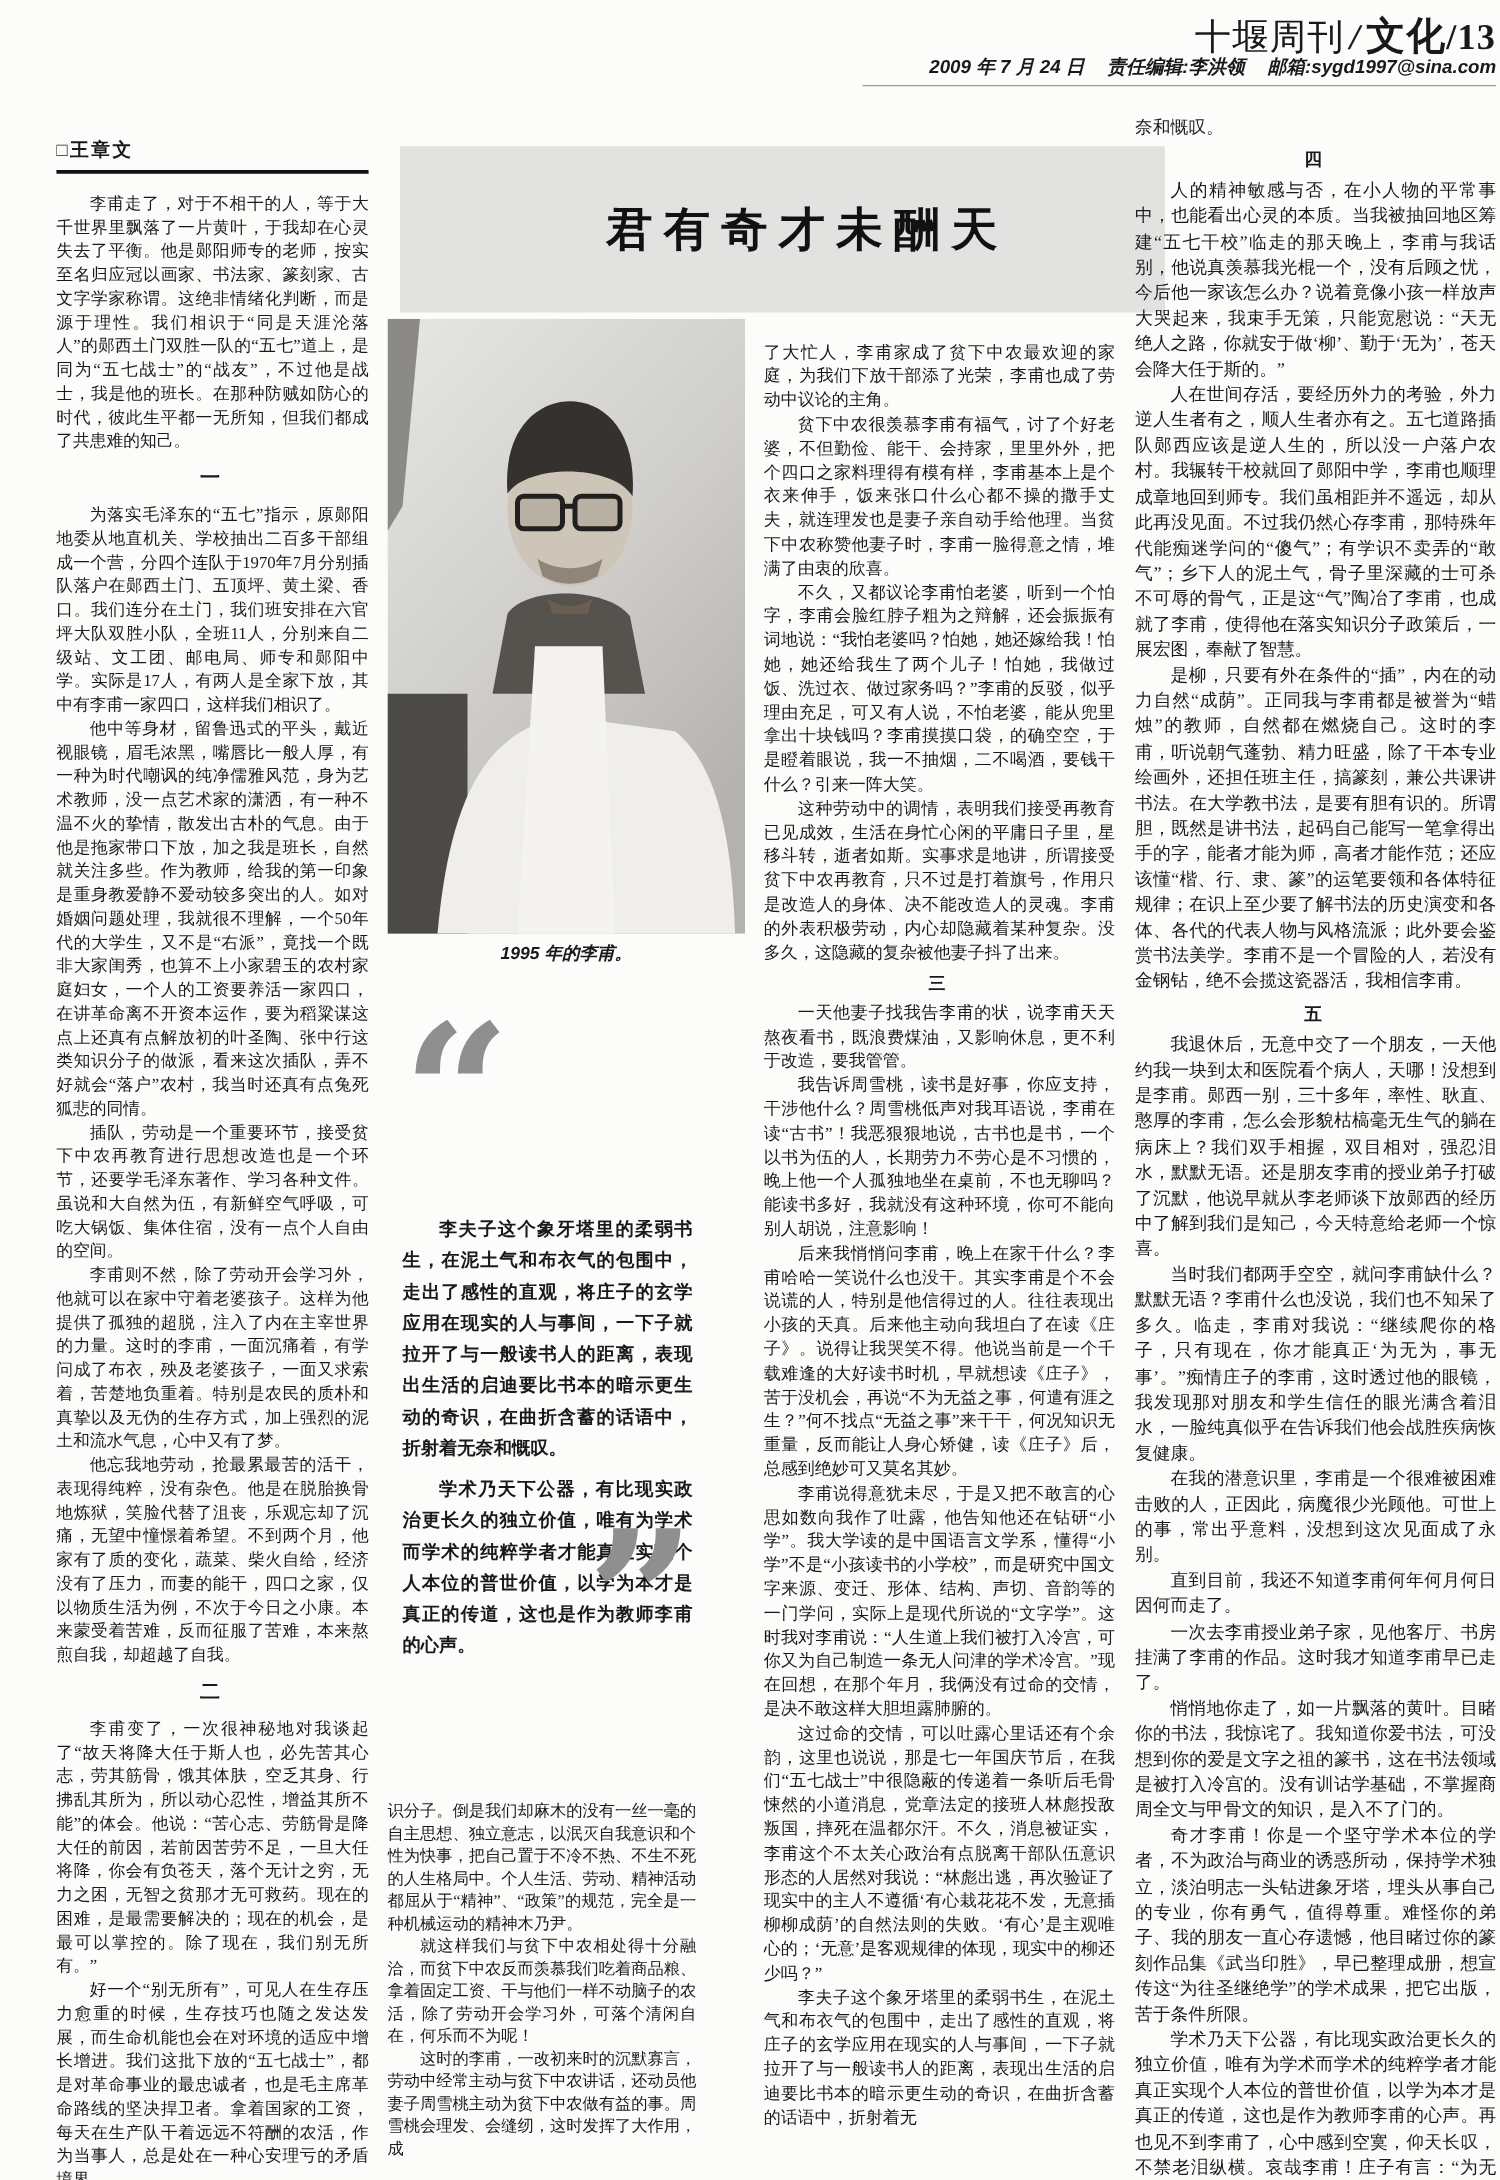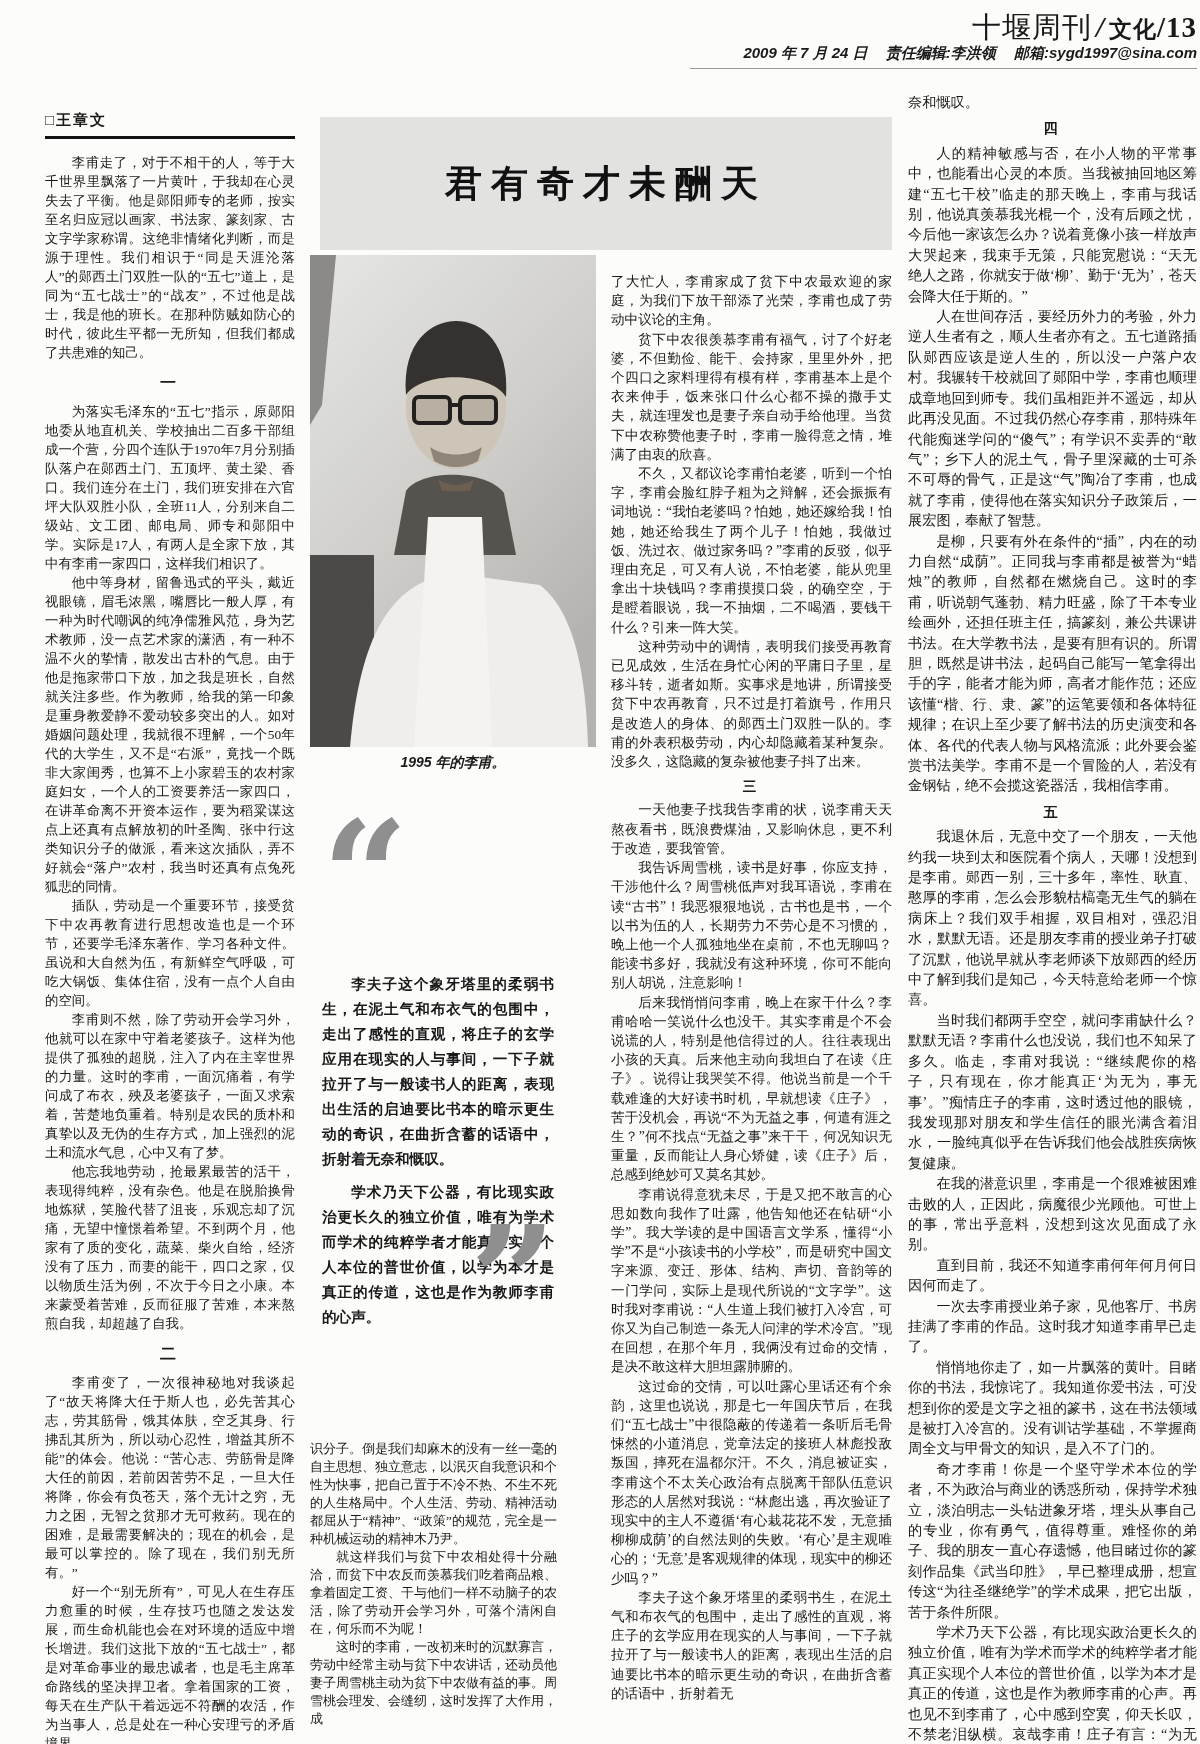--- a/index.html
+++ b/index.html
@@ -3,39 +3,39 @@
 <meta charset="utf-8">
 <style>
   html,body{margin:0;padding:0;background:#e9e9e9;}
   .page{position:relative;width:1200px;height:1744px;margin:0 auto;background:#fcfcfa;
         color:#191919;font-family:"Liberation Serif","DejaVu Serif",serif;overflow:hidden;}
   
   .masthead{position:absolute;top:8px;right:3px;width:520px;text-align:right;
             font-size:29px;letter-spacing:1px;white-space:nowrap;}
   .masthead .mh-name{font-weight:500;}
   .masthead .mh-sep{font-weight:800;font-style:italic;padding:0 4px;}
-  .masthead .mh-section{font-weight:900;font-size:23px;}
+  .masthead .mh-section{font-weight:900;font-size:31px;}
   .masthead .mh-page{font-weight:700;margin-top:35px;}
   .dateline{position:absolute;top:44px;right:3px;width:560px;text-align:right;
             font-size:15px;font-weight:700;font-style:italic;white-space:nowrap;
             font-family:"Liberation Sans","DejaVu Sans",sans-serif;}
   .dateline span{margin-left:14px;}
   .header-rule{position:absolute;top:68px;left:690px;width:507px;height:1px;background:#9a9a9a;}
   
   .col{position:absolute;overflow:hidden;}
   .col1{left:45px;top:95px;width:250px;height:1649px;}
   .byline{font-size:15px;font-weight:700;letter-spacing:2px;margin:16px 0 6px 0;}
   .byline-rule{height:3px;background:#111;margin-bottom:14px;}
   .para{font-size:13.4px;line-height:19px;text-align:justify;text-indent:2em;margin:0;}
   .cont{text-indent:0;}
   .sec-head{text-indent:0;text-align:center;font-weight:700;font-size:16px;
             line-height:30px;margin:6px 0 4px 0;letter-spacing:4px;}
   
   .headline-box{position:absolute;left:320px;top:117px;width:572px;height:133px;
-                background:#e2e2e1;display:flex;align-items:center;justify-content:center;}
+                background:#e2e2e1;display:flex;align-items:center;justify-content:center;padding-left:40px;}
   .headline{font-size:37px;font-weight:600;letter-spacing:9px;color:#111;}
   
   .photo{position:absolute;left:310px;top:255px;width:286px;height:492px;}
   .photo svg{display:block;width:100%;height:100%;}
   .caption{position:absolute;left:310px;top:754px;width:286px;text-align:center;
            font-size:14px;font-weight:700;font-style:italic;
            font-family:"Liberation Sans","DejaVu Sans",sans-serif;}
   
   .q-open{position:absolute;left:322px;top:800px;font-size:150px;line-height:150px;
           color:#8f8f8f;font-family:"DejaVu Serif",serif;font-weight:700;}
@@ -125,21 +125,21 @@
   <div class="col col2b">
       <p class="para cont">识分子。倒是我们却麻木的没有一丝一毫的自主思想、独立意志，以泯灭自我意识和个性为快事，把自己置于不冷不热、不生不死的人生格局中。个人生活、劳动、精神活动都屈从于“精神”、“政策”的规范，完全是一种机械运动的精神木乃尹。</p>
       <p class="para">就这样我们与贫下中农相处得十分融洽，而贫下中农反而羡慕我们吃着商品粮、拿着固定工资、干与他们一样不动脑子的农活，除了劳动开会学习外，可落个清闲自在，何乐而不为呢！</p>
       <p class="para">这时的李甫，一改初来时的沉默寡言，劳动中经常主动与贫下中农讲话，还动员他妻子周雪桃主动为贫下中农做有益的事。周雪桃会理发、会缝纫，这时发挥了大作用，成</p>
     </div>
 
   <div class="col col3">
       <p class="para cont">了大忙人，李甫家成了贫下中农最欢迎的家庭，为我们下放干部添了光荣，李甫也成了劳动中议论的主角。</p>
       <p class="para">贫下中农很羡慕李甫有福气，讨了个好老婆，不但勤俭、能干、会持家，里里外外，把个四口之家料理得有模有样，李甫基本上是个衣来伸手，饭来张口什么心都不操的撒手丈夫，就连理发也是妻子亲自动手给他理。当贫下中农称赞他妻子时，李甫一脸得意之情，堆满了由衷的欣喜。</p>
       <p class="para">不久，又都议论李甫怕老婆，听到一个怕字，李甫会脸红脖子粗为之辩解，还会振振有词地说：“我怕老婆吗？怕她，她还嫁给我！怕她，她还给我生了两个儿子！怕她，我做过饭、洗过衣、做过家务吗？”李甫的反驳，似乎理由充足，可又有人说，不怕老婆，能从兜里拿出十块钱吗？李甫摸摸口袋，的确空空，于是瞪着眼说，我一不抽烟，二不喝酒，要钱干什么？引来一阵大笑。</p>
-      <p class="para">这种劳动中的调情，表明我们接受再教育已见成效，生活在身忙心闲的平庸日子里，星移斗转，逝者如斯。实事求是地讲，所谓接受贫下中农再教育，只不过是打着旗号，作用只是改造人的身体、的郧西土门双胜一队的。李甫的外表积极劳动，内心却隐藏着某种复杂。没多久，这隐藏的复杂被他妻子抖了出来。</p>
+      <p class="para">这种劳动中的调情，表明我们接受再教育已见成效，生活在身忙心闲的平庸日子里，星移斗转，逝者如斯。实事求是地讲，所谓接受贫下中农再教育，只不过是打着旗号，作用只是改造人的身体、决不能改造人的灵魂。李甫的外表积极劳动，内心却隐藏着某种复杂。没多久，这隐藏的复杂被他妻子抖了出来。</p>
       <p class="para sec-head">三</p>
       <p class="para">一天他妻子找我告李甫的状，说李甫天天熬夜看书，既浪费煤油，又影响休息，更不利于改造，要我管管。</p>
       <p class="para">我告诉周雪桃，读书是好事，你应支持，干涉他什么？周雪桃低声对我耳语说，李甫在读“古书”！我恶狠狠地说，古书也是书，一个以书为伍的人，长期劳力不劳心是不习惯的，晚上他一个人孤独地坐在桌前，不也无聊吗？能读书多好，我就没有这种环境，你可不能向别人胡说，注意影响！</p>
       <p class="para">后来我悄悄问李甫，晚上在家干什么？李甫哈哈一笑说什么也没干。其实李甫是个不会说谎的人，特别是他信得过的人。往往表现出小孩的天真。后来他主动向我坦白了在读《庄子》。说得让我哭笑不得。他说当前是一个千载难逢的大好读书时机，早就想读《庄子》，苦于没机会，再说“不为无益之事，何遣有涯之生？”何不找点“无益之事”来干干，何况知识无重量，反而能让人身心矫健，读《庄子》后，总感到绝妙可又莫名其妙。</p>
       <p class="para">李甫说得意犹未尽，于是又把不敢言的心思如数向我作了吐露，他告知他还在钻研“小学”。我大学读的是中国语言文学系，懂得“小学”不是“小孩读书的小学校”，而是研究中国文字来源、变迁、形体、结构、声切、音韵等的一门学问，实际上是现代所说的“文字学”。这时我对李甫说：“人生道上我们被打入冷宫，可你又为自己制造一条无人问津的学术冷宫。”现在回想，在那个年月，我俩没有过命的交情，是决不敢这样大胆坦露肺腑的。</p>
       <p class="para">这过命的交情，可以吐露心里话还有个余韵，这里也说说，那是七一年国庆节后，在我们“五七战士”中很隐蔽的传递着一条听后毛骨悚然的小道消息，党章法定的接班人林彪投敌叛国，摔死在温都尔汗。不久，消息被证实，李甫这个不太关心政治有点脱离干部队伍意识形态的人居然对我说：“林彪出逃，再次验证了现实中的主人不遵循‘有心栽花花不发，无意插柳柳成荫’的自然法则的失败。‘有心’是主观唯心的；‘无意’是客观规律的体现，现实中的柳还少吗？”</p>
       <p class="para">李夫子这个象牙塔里的柔弱书生，在泥土气和布衣气的包围中，走出了感性的直观，将庄子的玄学应用在现实的人与事间，一下子就拉开了与一般读书人的距离，表现出生活的启迪要比书本的暗示更生动的奇识，在曲折含蓄的话语中，折射着无</p>
     </div>
 
   <div class="col col4">

